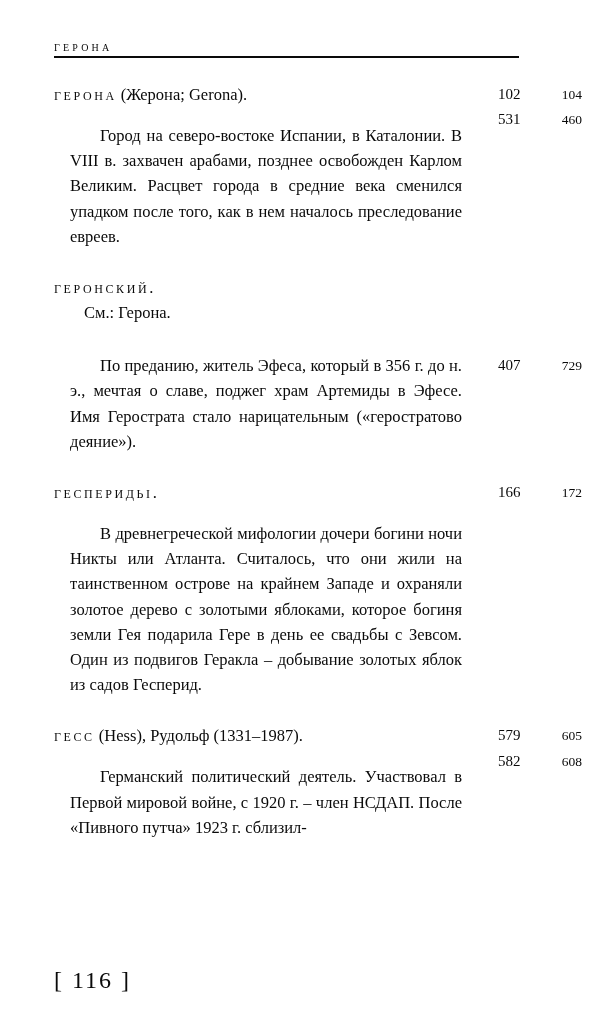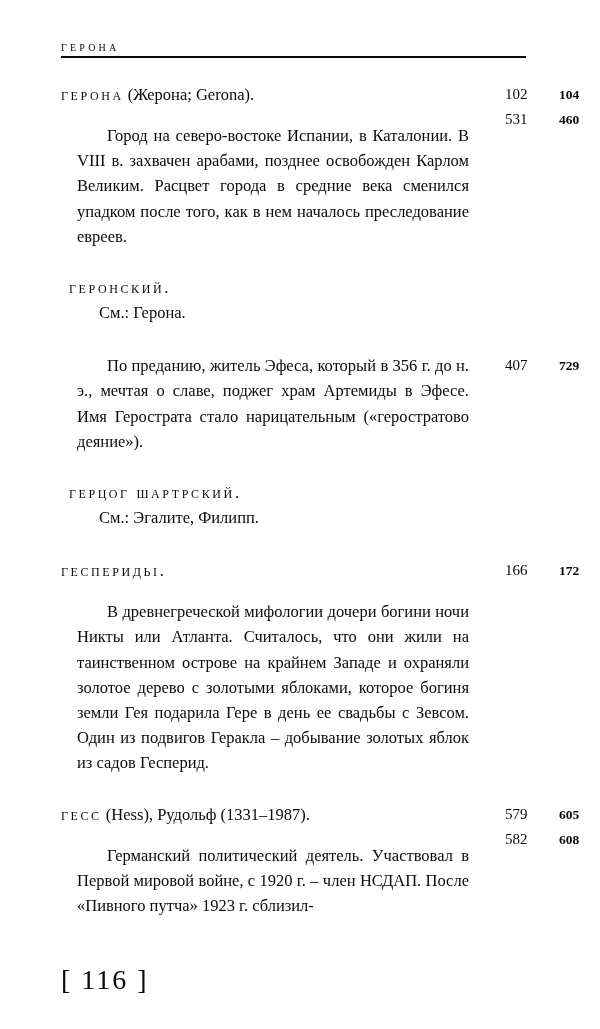--- a/index.html
+++ b/index.html
@@ -13,21 +13,21 @@
     height: 1029px;
     position: relative;
     font-family: "Liberation Serif", "DejaVu Serif", serif;
     color: #0a0a0a;
     overflow: hidden;
     -webkit-font-smoothing: antialiased;
   }
 
   .page {
     position: absolute;
-    left: 16px; top: 0;
+    left: 9px; top: 0;
     width: 554px;
     height: 1029px;
     box-sizing: border-box;
     padding: 36px 44px 0 45px;
   }
 
   
   .running-head {
     height: 26px;
     position: relative;
@@ -49,21 +49,21 @@
   }
 
   
   .entries {
     margin-top: 20px;
   }
   .entry {
     position: relative;
     margin-bottom: 26px;
   }
-  .entry.tight { margin-bottom: 28px; margin-left: 8px; }
+  .entry.tight { margin-bottom: 28px; }
 
   .entry-body {
     width: 424px;
   }
 
   .headword-line {
     font-size: 16.5px;
     line-height: 25px;
     white-space: nowrap;
   }
@@ -107,32 +107,31 @@
   }
   .ref-row { display: block; }
   .ref-col-a {
     display: inline-block;
     width: 40px;
     text-align: left;
   }
   .ref-col-b {
     display: inline-block;
     width: 40px;
-    text-align: center;
+    text-align: right;
     font-size: 13.5px;
     margin-left: 4px;
-    font-weight: bold;
   }
 
   
   .folio {
     position: absolute;
     left: 45px;
     bottom: 36px;
-    font-size: 28px;
+    font-size: 24px;
     letter-spacing: 2px;
     line-height: 26px;
     white-space: nowrap;
   }
 </style>
 </head>
 <body>
 
 <div class="page">
 
@@ -163,26 +162,20 @@
 
     <div class="entry">
       <div class="entry-body">
         <p class="entry-text">По преданию, житель Эфеса, который в 356 г. до н. э., мечтая о славе, поджег храм Артемиды в Эфесе. Имя Герострата стало нарицательным («геростратово деяние»).</p>
       </div>
       <div class="refs">
         <span class="ref-row"><span class="ref-col-a">407</span><span class="ref-col-b">729</span></span>
       </div>
     </div>
 
-    <div class="entry tight">
-      <div class="entry-body">
-        <div class="headword-line"><span class="headword">Герцог  Шартрский</span><span class="headword-tail">.</span></div>
-        <p class="seealso">См.: Эгалите, Филипп.</p>
-      </div>
-    </div>
 
     <div class="entry">
       <div class="entry-body">
         <div class="headword-line"><span class="headword">Гесперидьı</span><span class="headword-tail">.</span></div>
         <p class="entry-text">В древнегреческой мифологии дочери богини ночи Никты или Атланта. Считалось, что они жили на таинственном острове на крайнем Западе и охраняли золотое дерево с золотыми яблоками, которое богиня земли Гея подарила Гере в день ее свадьбы с Зевсом. Один из подвигов Геракла – добывание золотых яблок из садов Гесперид.</p>
       </div>
       <div class="refs">
         <span class="ref-row"><span class="ref-col-a">166</span><span class="ref-col-b">172</span></span>
       </div>
     </div>

